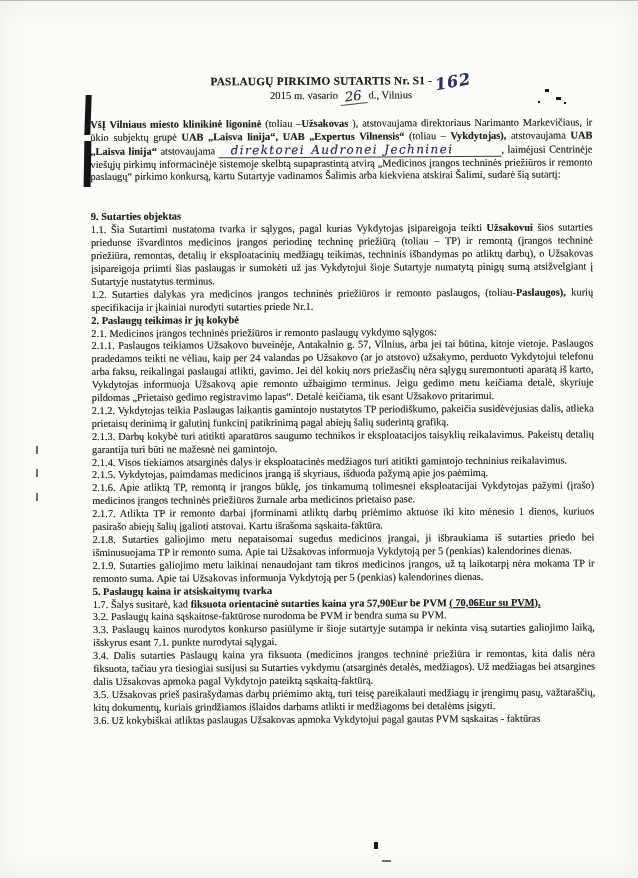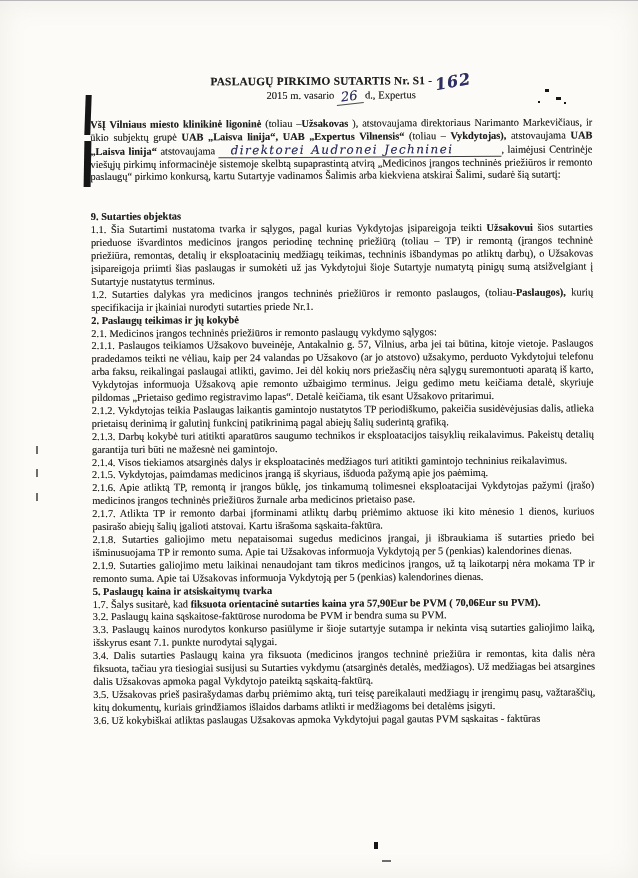--- a/index.html
+++ b/index.html
@@ -19,21 +19,21 @@
     font-size:10.4px;line-height:12.9px;
     transform:rotate(-0.3deg);transform-origin:top left;
     text-shadow:0 0 0.3px rgba(45,45,45,0.55);
   }
   .title-block{text-align:center;margin-bottom:15px;}
   .doc-title{font-size:11.3px;font-weight:bold;letter-spacing:0.25px;white-space:nowrap;}
   .date-line{font-size:10.6px;margin-top:1px;}
   .para{text-align:justify;}
   .heading{font-weight:bold;text-align:left;}
   .b{font-weight:bold;}
-  .u{}
+  .u{text-decoration:underline;}
   .hw{
     font-family:"DejaVu Serif", serif;font-style:italic;
     color:var(--handwriting-ink,#2b2f63);
   }
   .hw-title{
     font-size:16px;display:inline-block;transform:rotate(-10deg);
     position:relative;top:3px;margin-left:3px;letter-spacing:1px;
   }
   .hw-day{
     font-size:13px;display:inline-block;transform:rotate(-6deg);
@@ -64,21 +64,21 @@
   <div class="artifact" style="left:374px;top:841px;width:4px;height:7px;"></div>
   <div class="artifact soft" style="left:382px;top:859px;width:9px;height:2px;"></div>
 
   <div class="doc">
 
     <div class="title-block">
       <div class="doc-title">
         <span>PASLAUGŲ PIRKIMO SUTARTIS Nr.  S1 -</span><span class="hw hw-title">162</span>
       </div>
       <div class="date-line">
-        <span>2015 m. vasario</span><span class="hw hw-day">26</span><span>d., Expertus</span>
+        <span>2015 m. vasario</span><span class="hw hw-day">26</span><span>d., Vilnius</span>
       </div>
     </div>
 
     <div class="content">
         <div class="para"><span class="b">VšĮ Vilniaus miesto klinikinė ligoninė </span><span>(toliau –</span><span class="b">Užsakovas</span><span> ), atstovaujama direktoriaus Narimanto Markevičiaus, ir ūkio subjektų grupė </span><span class="b">UAB „Laisva linija“, UAB „Expertus Vilnensis“</span><span> (toliau – </span><span class="b">Vykdytojas),</span><span> atstovaujama </span><span class="b">UAB „Laisva linija“</span><span> atstovaujama </span><span class="hw blank">direktorei Audronei Jechninei</span><span>, laimėjusi Centrinėje viešųjų pirkimų informacinėje sistemoje skelbtą supaprastintą atvirą „Medicinos įrangos techninės priežiūros ir remonto paslaugų“ pirkimo konkursą, kartu Sutartyje vadinamos Šalimis arba kiekviena atskirai Šalimi, sudarė šią sutartį:</span></div>
         <div class="para heading" style="margin-top: 27px;"><span>9. Sutarties objektas</span></div>
         <div class="para"><span>1.1. Šia Sutartimi nustatoma tvarka ir sąlygos, pagal kurias Vykdytojas įsipareigoja teikti </span><span class="b">Užsakovui</span><span> šios sutarties prieduose išvardintos medicinos įrangos periodinę techninę priežiūrą (toliau – TP) ir remontą (įrangos techninė priežiūra, remontas, detalių ir eksploatacinių medžiagų teikimas, techninis išbandymas po atliktų darbų), o Užsakovas įsipareigoja priimti šias paslaugas ir sumokėti už jas Vykdytojui šioje Sutartyje numatytą pinigų sumą atsižvelgiant į Sutartyje nustatytus terminus.</span></div>
         <div class="para"><span>1.2. Sutarties dalykas yra medicinos įrangos techninės priežiūros ir remonto paslaugos, (toliau-</span><span class="b">Paslaugos),</span><span> kurių specifikacija ir įkainiai nurodyti sutarties priede Nr.1.</span></div>
         <div class="para heading"><span>2. Paslaugų teikimas ir jų kokybė</span></div>
         <div class="para"><span>2.1. Medicinos įrangos techninės priežiūros ir remonto paslaugų vykdymo sąlygos:</span></div>

